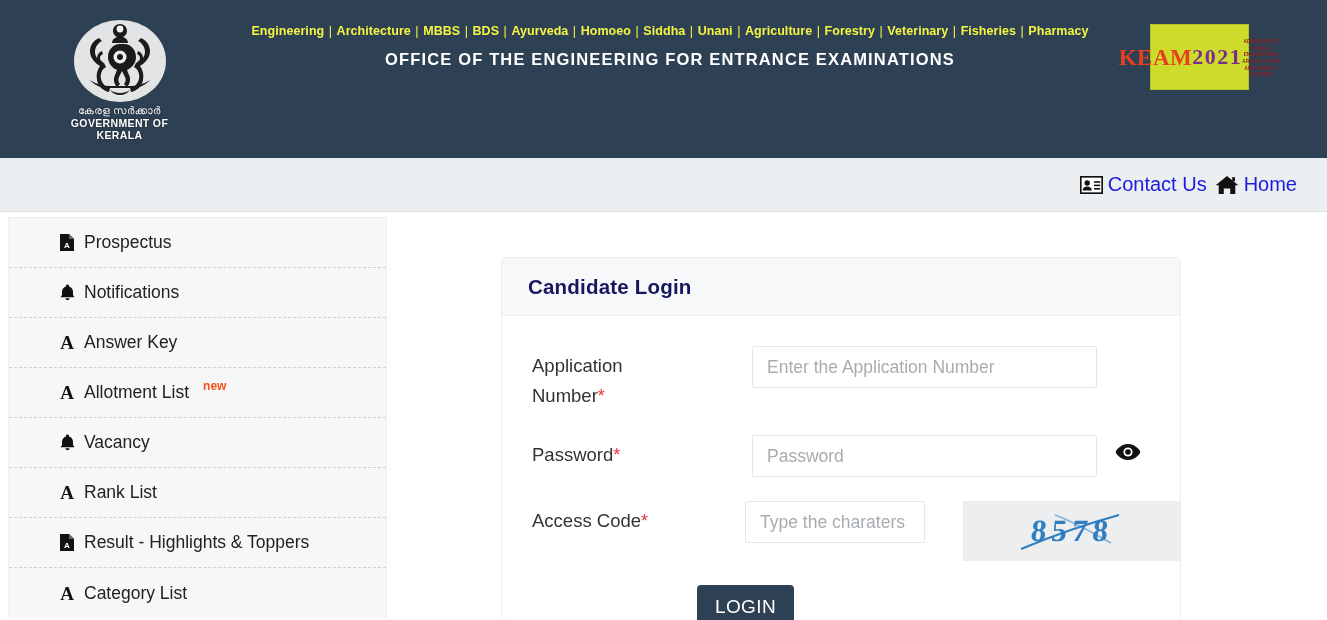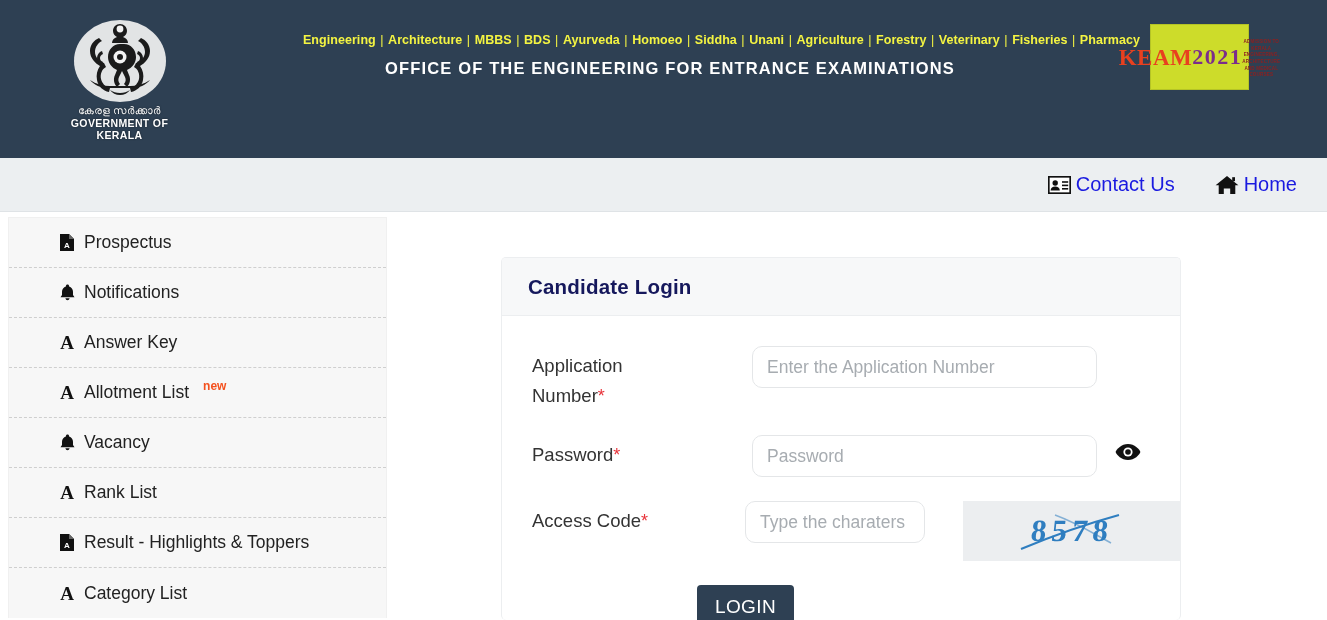--- a/index.html
+++ b/index.html
@@ -41,27 +41,25 @@
   }
   #site-title {
     color: #ffffff;
     font-size: 30px;
     font-weight: 400;
     letter-spacing: .9px;
     line-height: 1.25;
     white-space: nowrap;
   }
   #course-strip {
-    margin-top: 9px;
     color: #f4f442;
     font-size: 12.5px;
     font-weight: 700;
     letter-spacing: .05px;
     white-space: nowrap;
-    text-align: right;
   }
   #course-strip .sep { color: #f4f442; font-weight: 400; padding: 0 1px; }
   #office-line {
     margin-top: 12px;
     color: #ffffff;
     font-size: 16.5px;
     font-weight: 700;
     letter-spacing: 1.15px;
     white-space: nowrap;
   }
@@ -103,21 +101,21 @@
 
   
   #navbar {
     height: 54px;
     background: #eceff1;
     border-bottom: 1px solid #dfe3e6;
     display: flex;
     align-items: center;
     justify-content: flex-end;
     padding-right: 30px;
-    gap: 40px;
+    gap: 8px;
   }
   .nav-link {
     display: flex; align-items: center; gap: 5px;
     color: #1a1ae0;
     font-size: 20px;
     text-decoration: none;
     cursor: pointer;
   }
   .nav-icon { display: block; flex: none; }
 
@@ -214,21 +212,21 @@
     line-height: 30px;
     padding-top: 5px;
   }
   .req { color: #e8333a; font-size: 18px; }
   .lbl-text { white-space: pre-line; }
 
   .field-input {
     width: 345px;
     height: 42px;
     border: 1px solid #e4e6e8;
-    border-radius: 10px;
+    border-radius: 2px;
     font-size: 17.5px;
     font-family: "Liberation Sans", sans-serif;
     color: #000000;
     padding: 0 14px;
     outline: none;
     background: #fff;
   }
   .field-input::placeholder { color: #a7acb1; opacity: 1; }
   .field-input.short { width: 180px; }
 

